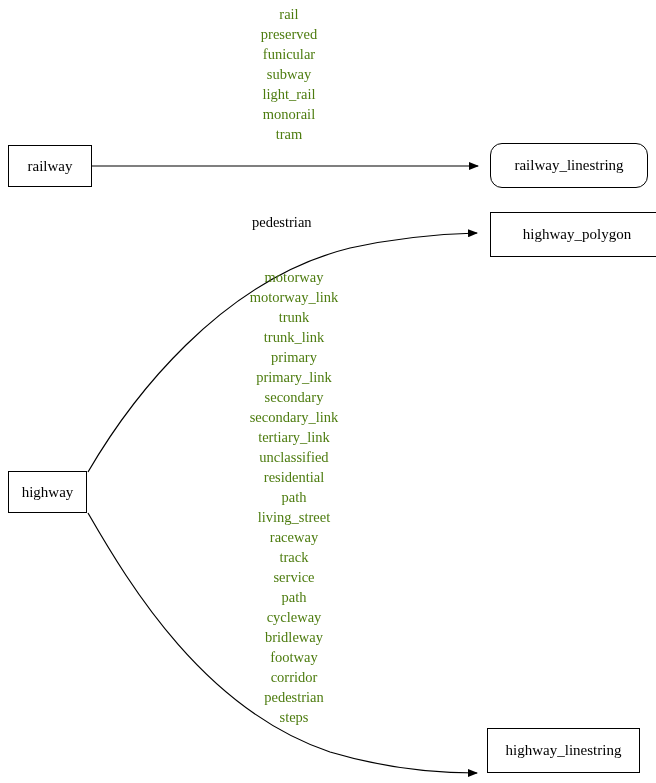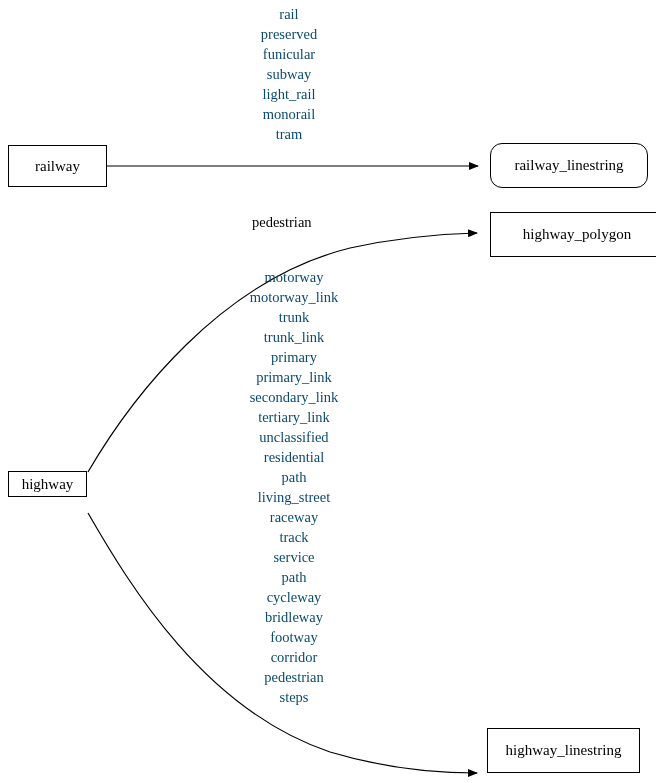--- a/index.html
+++ b/index.html
@@ -33,21 +33,21 @@
     font-family: "Liberation Serif", serif;
     font-size: 15px;
     line-height: 1;
     display: flex;
     align-items: center;
     justify-content: center;
     white-space: nowrap;
   }
   .label-stack {
     position: absolute;
-    color: #0c4a6e;
+    color: #4d7c0f;
     font-family: "Liberation Serif", serif;
     font-size: 14.5px;
     text-align: center;
     line-height: 20px;
     white-space: nowrap;
   }
   .label-stack div {
     height: 20px;
   }
   .single-label {
@@ -77,29 +77,29 @@
 
     <g>
       <path d="M88,472 C130,400 220,280 350,248 C400,237 440,234 477,233" fill="none" stroke="#000000" stroke-width="1.2" marker-end="url(#arrow)"></path>
     </g>
 
     <g>
       <path d="M88,513 C130,586 205,710 330,752 C390,770 440,773 477,773" fill="none" stroke="#000000" stroke-width="1.2" marker-end="url(#arrow)"></path>
     </g>
   </svg>
 
-  <div class="node" style="left:8px; top:145px; width:99px; height:42px;">
+  <div class="node" style="left:8px; top:145px; width:84px; height:42px;">
     <span>railway</span>
   </div>
 
   <div class="node" style="left:490px; top:143px; width:158px; height:45px;border-radius:12px;">
     <span>railway_linestring</span>
   </div>
 
-  <div class="node" style="left:8px; top:471px; width:79px; height:26px;">
+  <div class="node" style="left:8px; top:471px; width:79px; height:42px;">
     <span>highway</span>
   </div>
 
   <div class="node" style="left:490px; top:212px; width:174px; height:45px;">
     <span>highway_polygon</span>
   </div>
 
   <div class="node" style="left:487px; top:728px; width:153px; height:45px;">
     <span>highway_linestring</span>
   </div>
@@ -118,20 +118,21 @@
     <span>pedestrian</span>
   </div>
 
   <div class="label-stack" style="left:214px; top:267px; width:160px;text-align:center;">
     <div>motorway</div>
     <div>motorway_link</div>
     <div>trunk</div>
     <div>trunk_link</div>
     <div>primary</div>
     <div>primary_link</div>
+    <div>secondary</div>
     <div>secondary_link</div>
     <div>tertiary_link</div>
     <div>unclassified</div>
     <div>residential</div>
     <div>path</div>
     <div>living_street</div>
     <div>raceway</div>
     <div>track</div>
     <div>service</div>
     <div>path</div>

